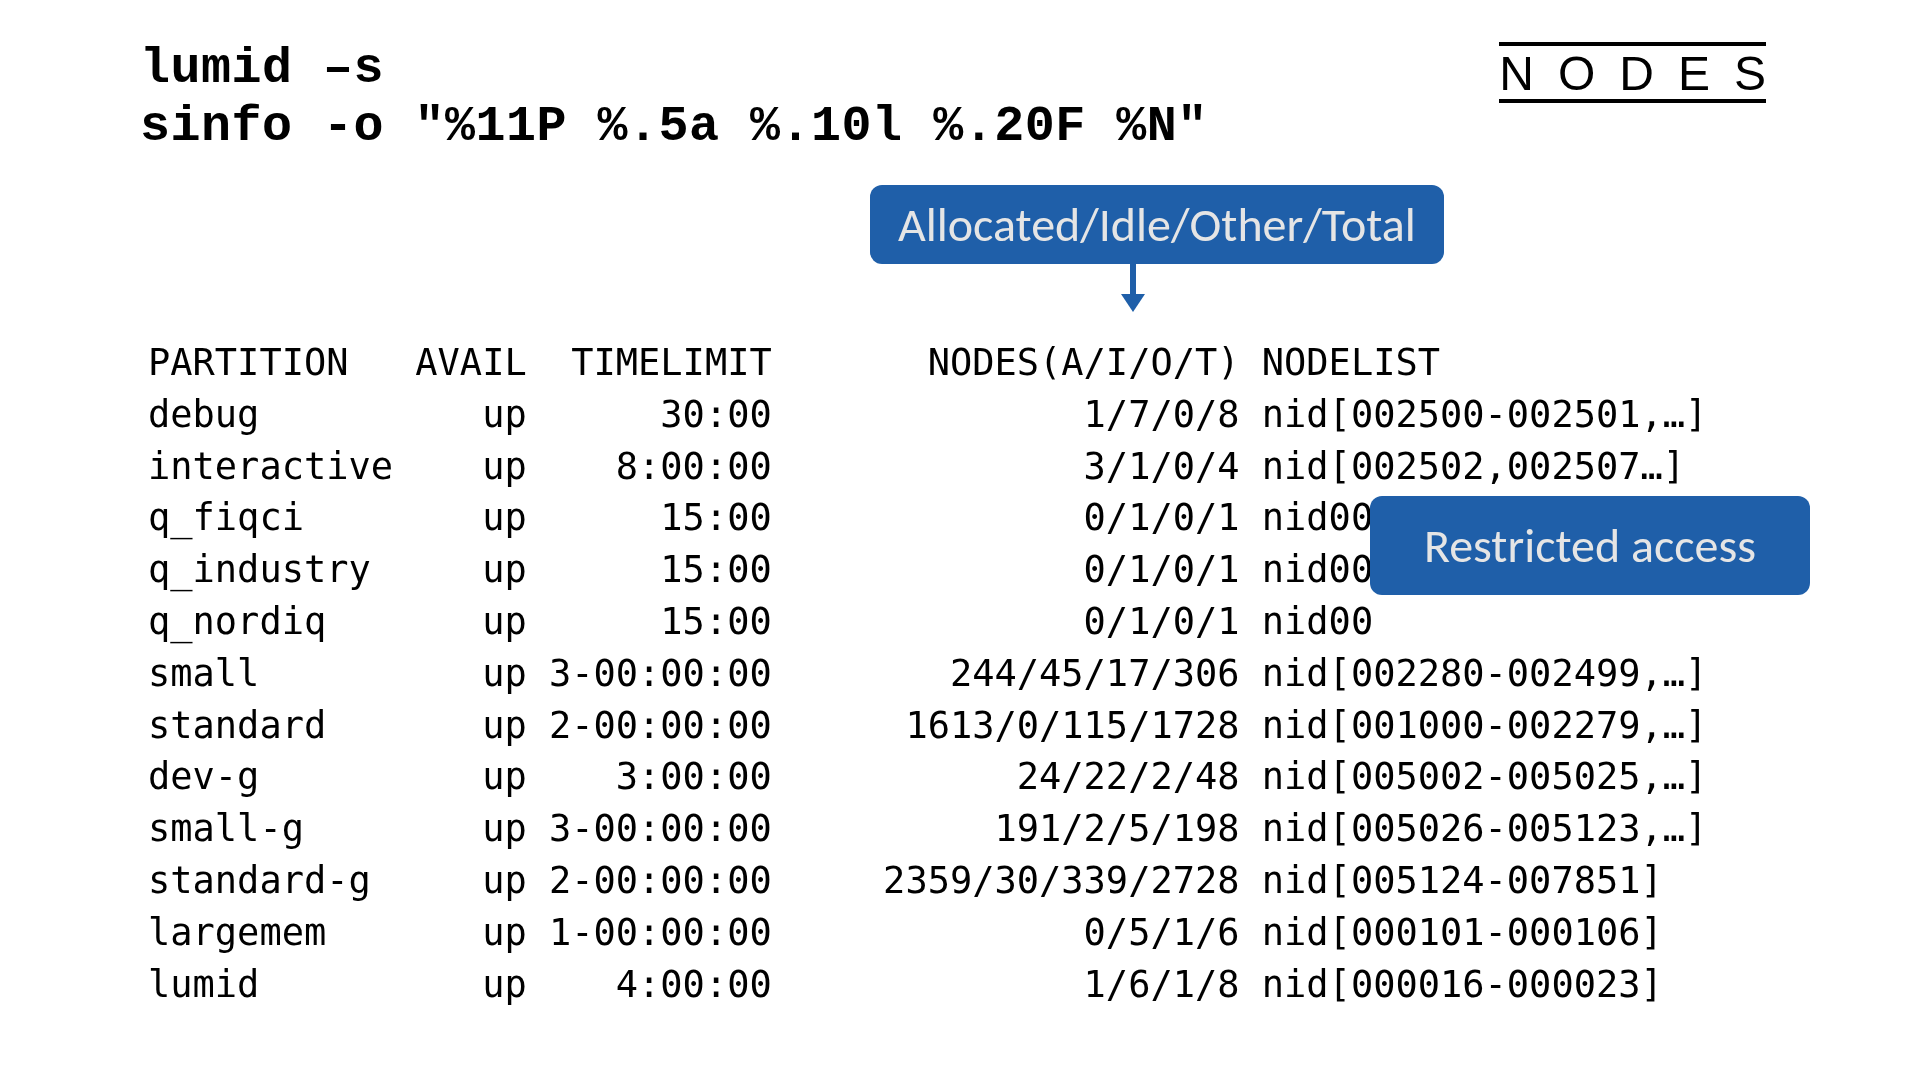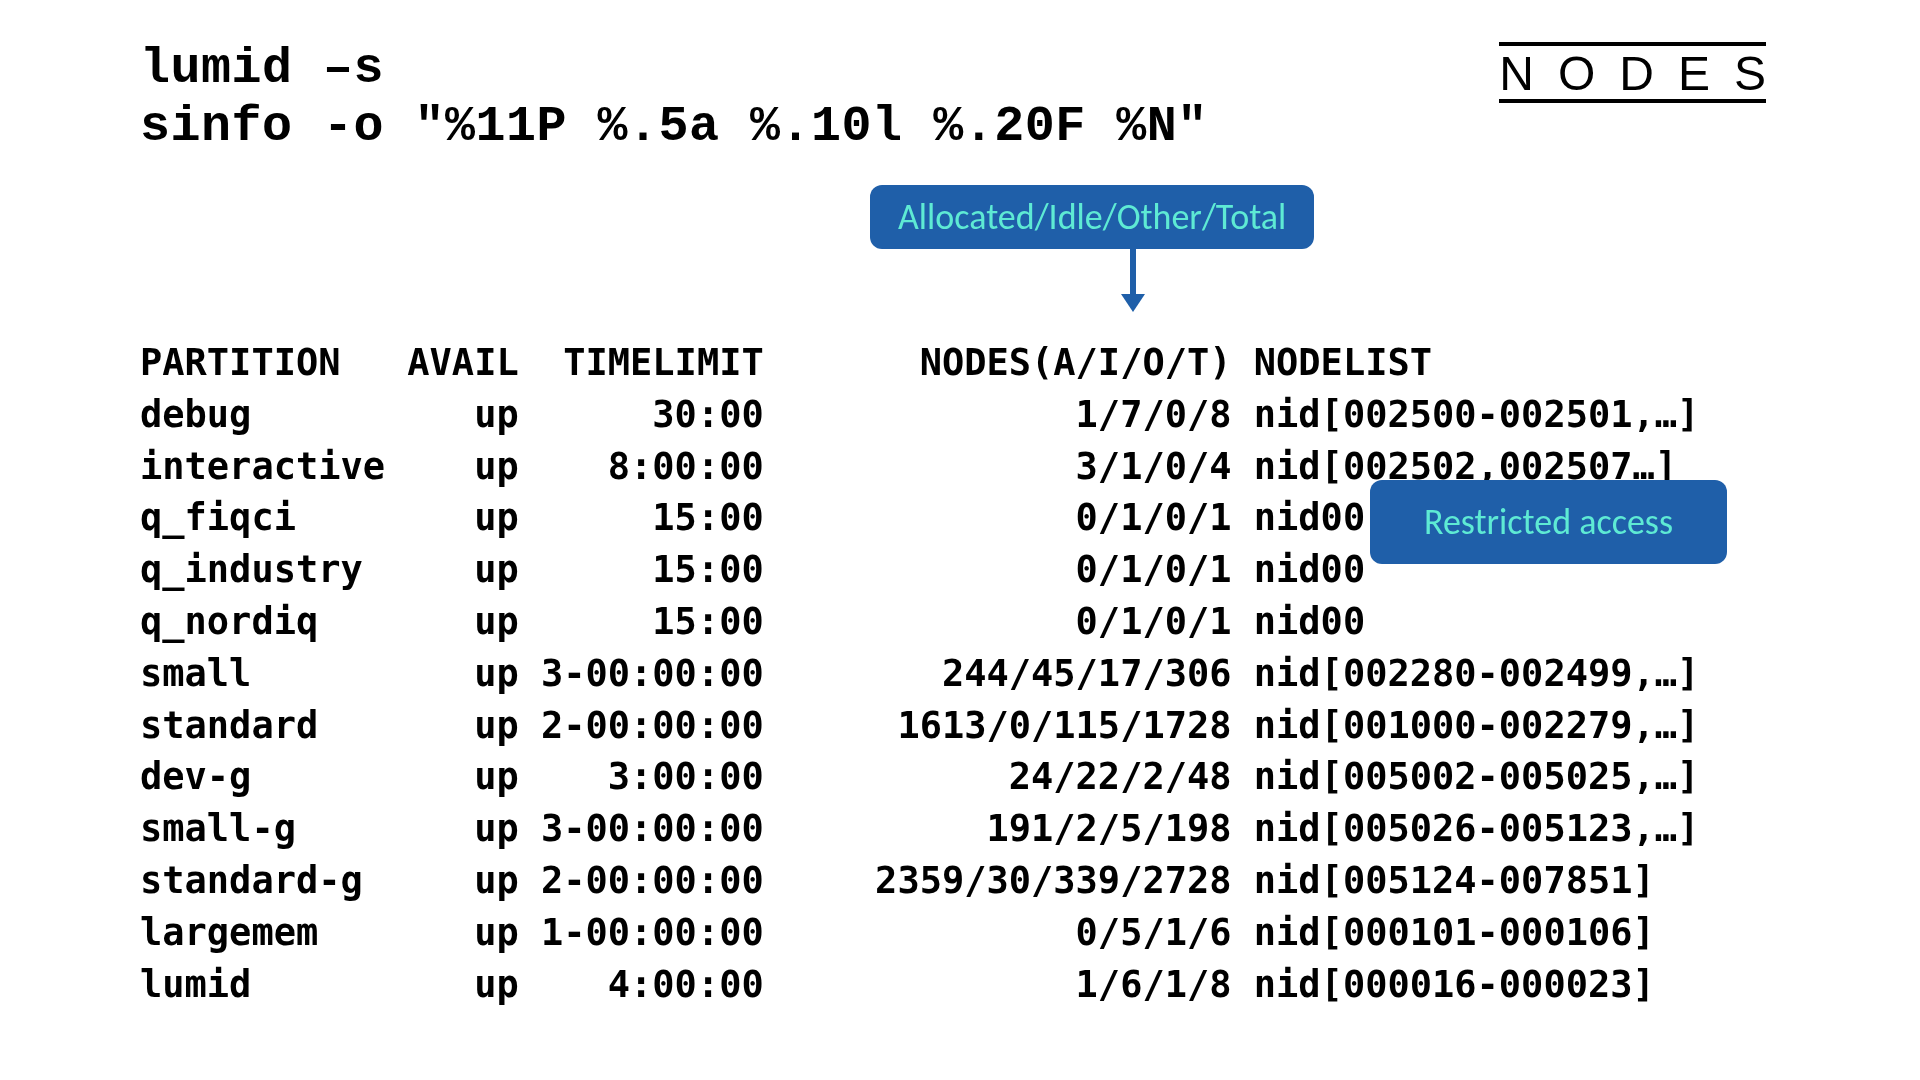--- a/index.html
+++ b/index.html
@@ -40,55 +40,55 @@
     left: 0;
     right: 24px; 
     height: 4px;
     background: #000;
   }
   .logo .bar.top { top: -4px; }
   .logo .bar.bot { bottom: -2px; }
   .callout {
     position: absolute;
     background: #1f5fa9;
-    color: #5eead4;
+    color: #e5e5e5;
     font-family: "Segoe UI", "Calibri", Arial, sans-serif;
-    font-size: 36px;
+    font-size: 48px;
     border-radius: 12px;
     padding: 10px 28px;
     white-space: nowrap;
   }
   #callout-aiot { left: 870px; top: 185px; }
-  #callout-restricted { left: 1370px; top: 480px; padding: 20px 54px; }
+  #callout-restricted { left: 1370px; top: 496px; padding: 20px 54px; }
   .arrow {
     position: absolute;
     left: 1130px;
     top: 248px;
     width: 6px;
     height: 50px;
     background: #1f5fa9;
   }
   .arrow::after {
     content: "";
     position: absolute;
     left: -9px;
     bottom: -14px;
     width: 0; height: 0;
     border-left: 12px solid transparent;
     border-right: 12px solid transparent;
     border-top: 18px solid #1f5fa9;
   }
   .term {
     position: absolute;
-    left: 140px;
+    left: 148px;
     top: 300px;
     font-size: 37px;
     line-height: 1.40;
     white-space: pre;
-    font-weight: 700;
+    font-weight: 400;
   }
 </style>
 </head>
 <body>
 
 <div class="slide">
 
   <div class="title-block">
     <div>lumid –s</div>
     <div>sinfo -o "%11P %.5a %.10l %.20F %N"</div>

